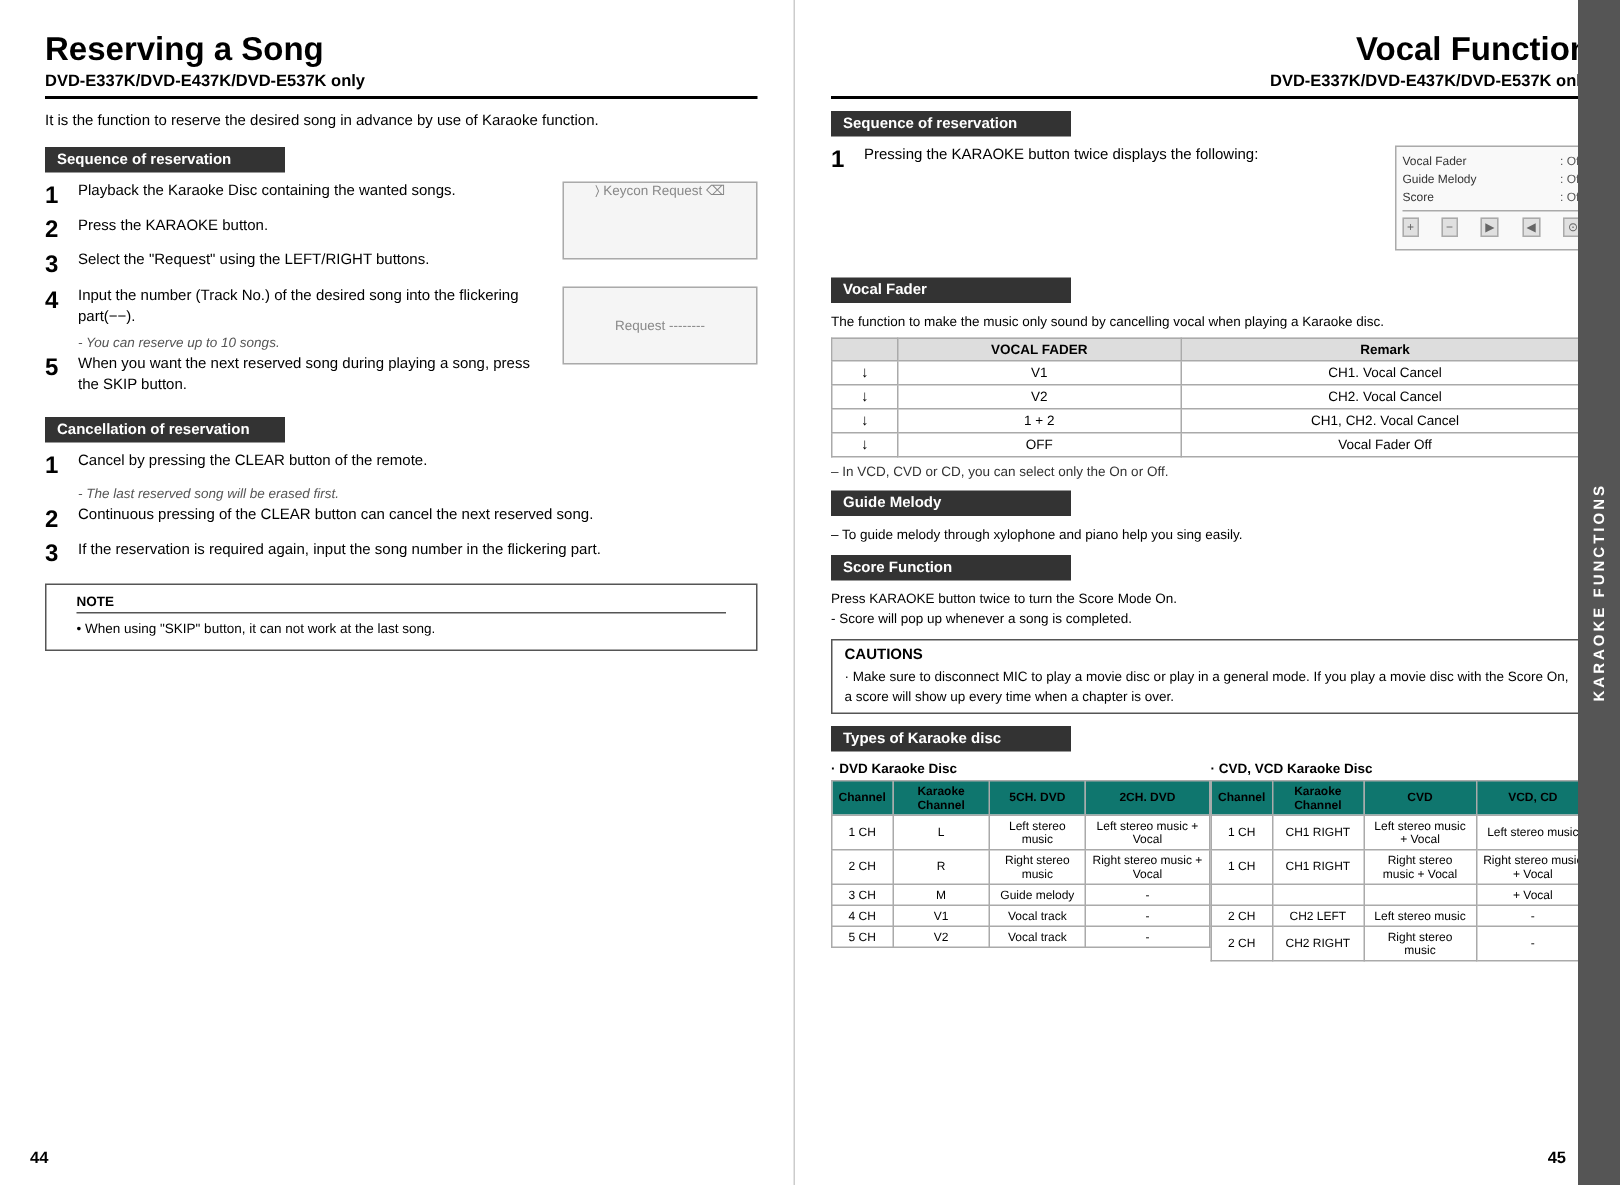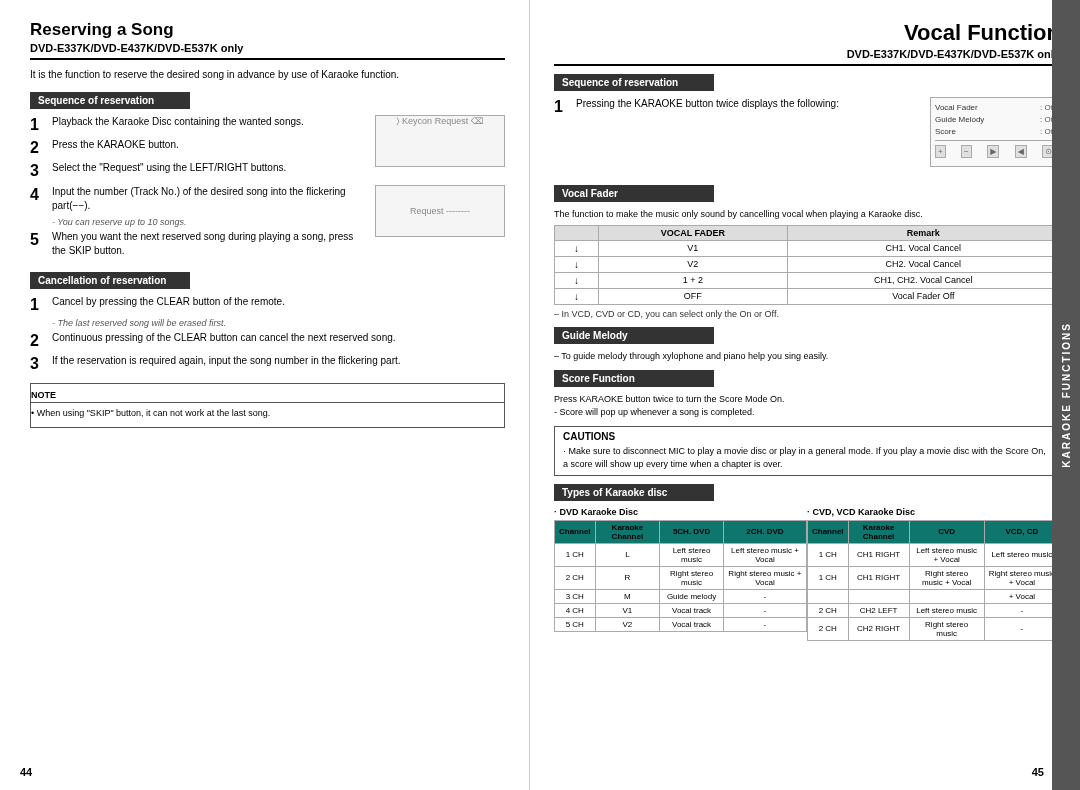--- a/index.html
+++ b/index.html
@@ -46,21 +46,21 @@
     .karaoke-sidebar span {
       color: #fff;
       font-size: 10px;
       font-weight: bold;
       writing-mode: vertical-rl;
       transform: rotate(180deg);
       letter-spacing: 2px;
     }
 
     .left-title {
-      font-size: 17px;
+      font-size: 22px;
       font-weight: bold;
       margin-bottom: 2px;
     }
     .left-subtitle {
       font-size: 11px;
       font-weight: bold;
       border-bottom: 2px solid #000;
       padding-bottom: 4px;
       margin-bottom: 8px;
     }
@@ -145,21 +145,21 @@
       margin: 0 0 6px 6px;
       display: flex;
       align-items: center;
       justify-content: center;
       font-size: 9px;
       color: #999;
     }
 
     .note-box {
       border: 1px solid #555;
-      padding: 6px 0;
+      padding: 6px 20px;
       margin-top: 10px;
     }
     .note-header {
       font-size: 9px;
       font-weight: bold;
       border-bottom: 1px solid #555;
       margin-bottom: 4px;
       padding-bottom: 2px;
     }
     .note-text {

